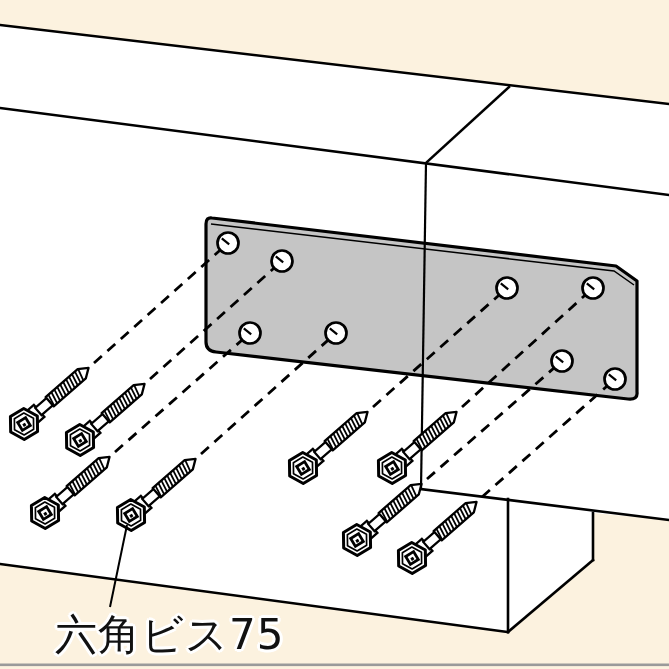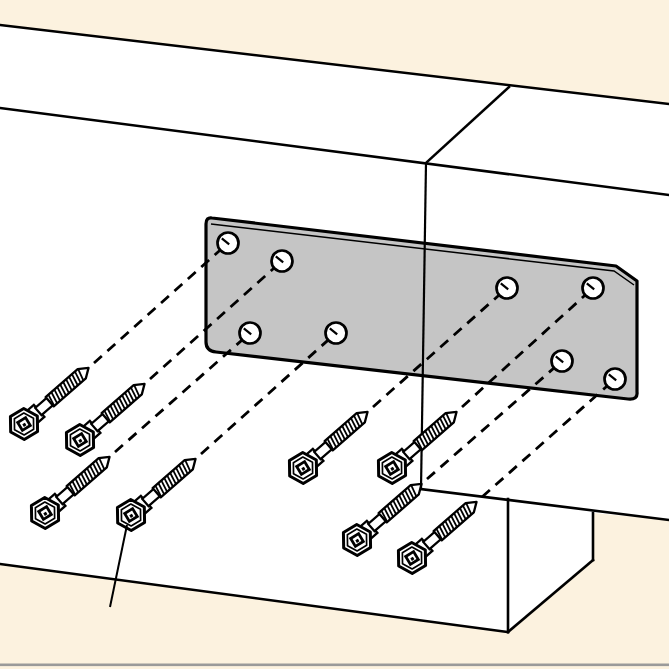--- a/index.html
+++ b/index.html
@@ -115,13 +115,14 @@
     <use href="#screw" transform="translate(303 468) rotate(-41)"></use>
     <use href="#screw" transform="translate(392 468) rotate(-41)"></use>
     <use href="#screw" transform="translate(357 540) rotate(-41)"></use>
     <use href="#screw" transform="translate(412 558) rotate(-41)"></use>
 
     <line x1="127" y1="525" x2="110" y2="607" stroke="#000" stroke-width="2"></line>
 
     <rect x="0" y="663.5" width="669" height="2.6" fill="#9A9A9A"></rect>
   </svg>
 
+  <div class="part-label">六角ビス75</div>
 </div>
 
 </body></html>

